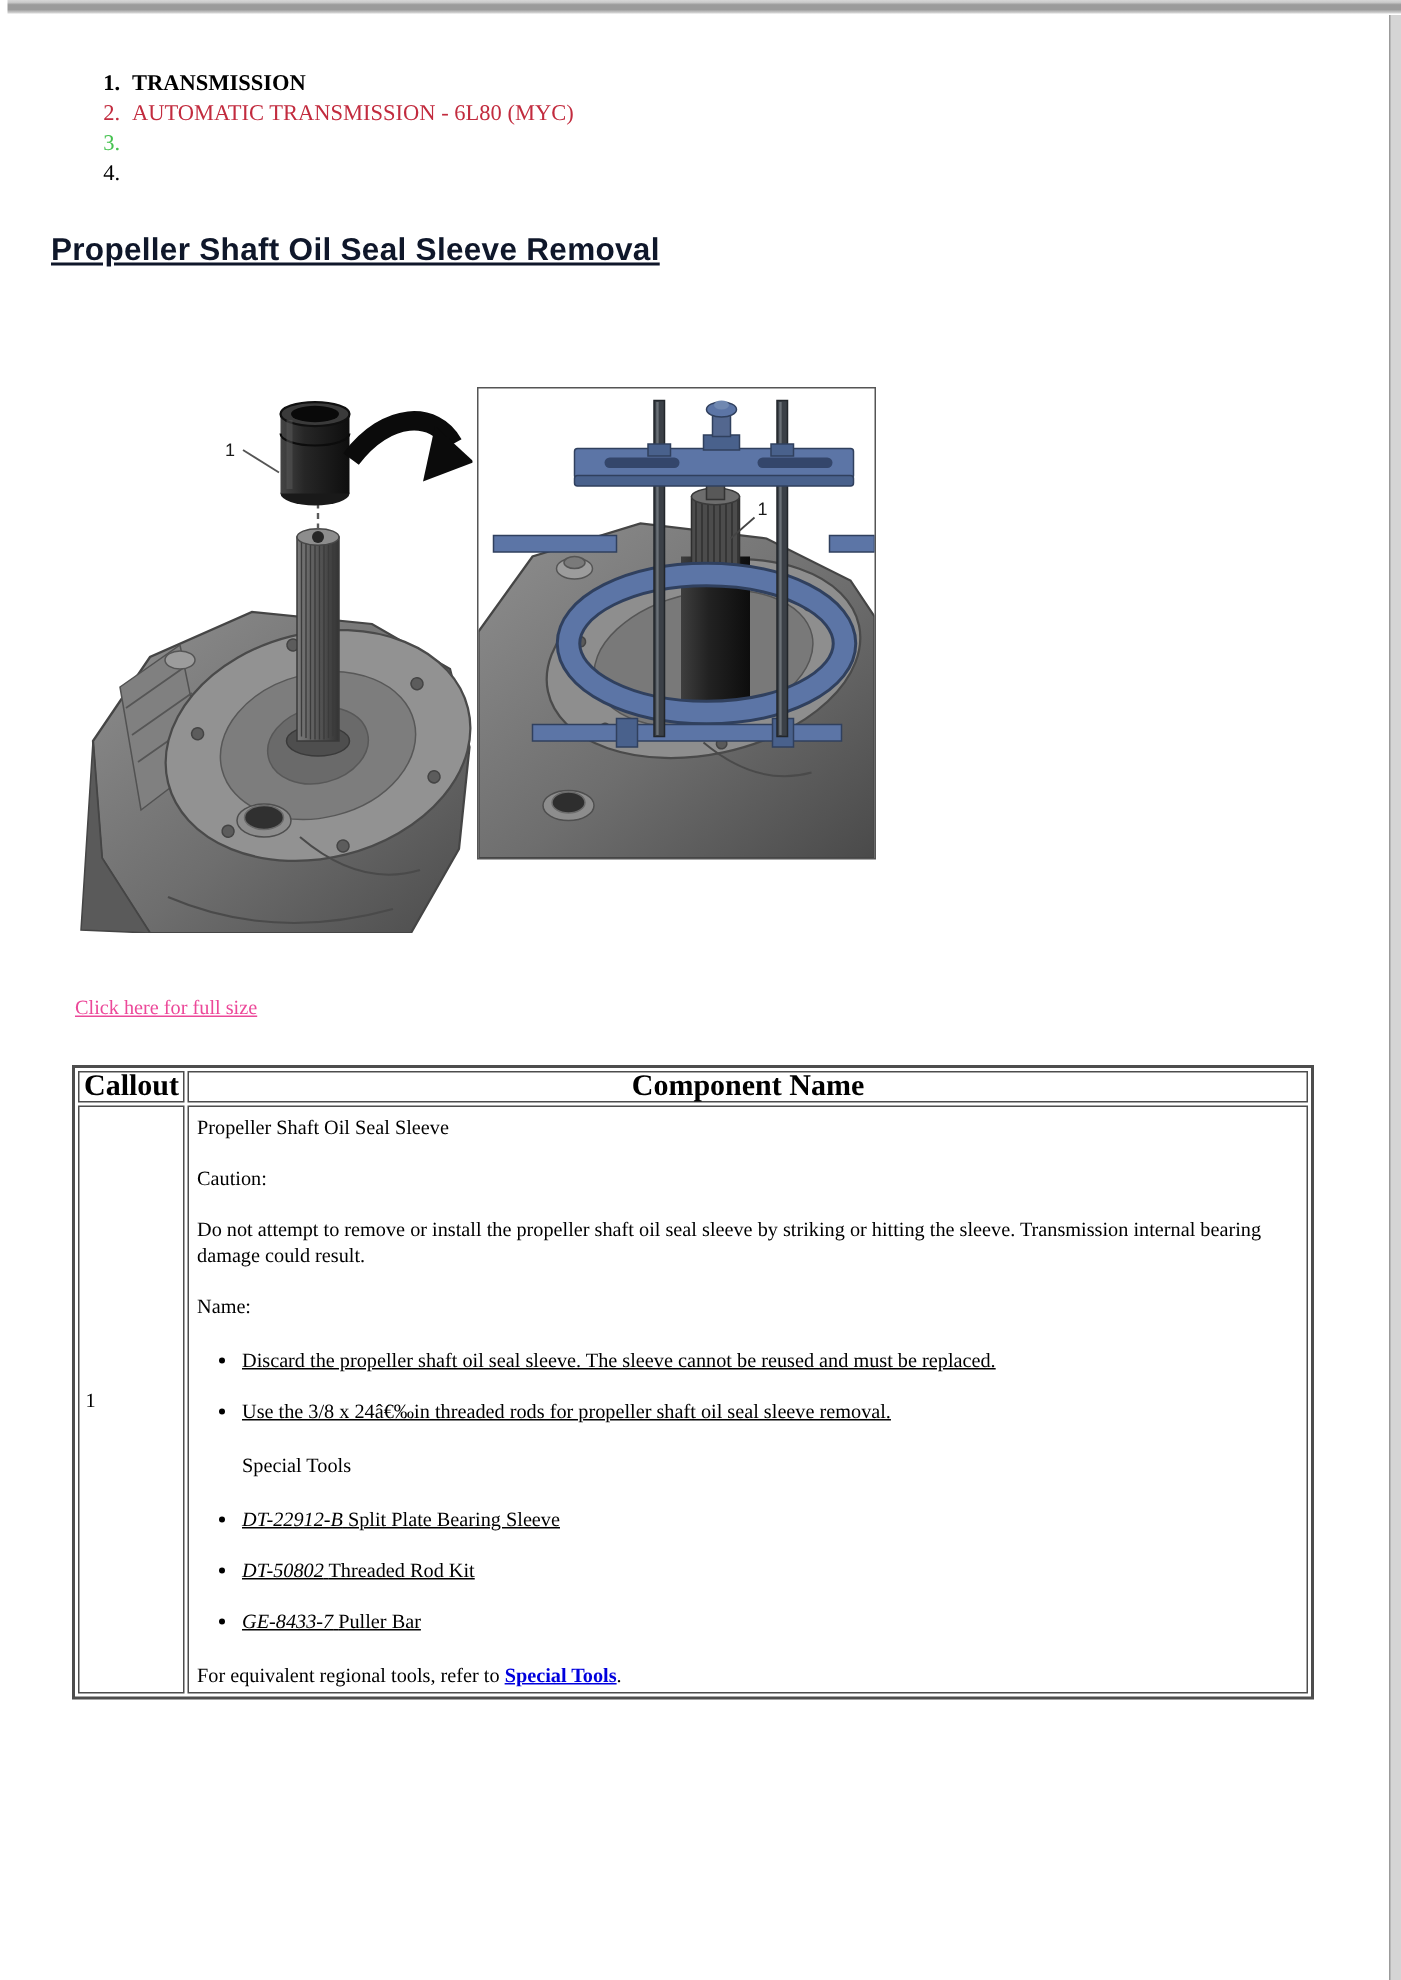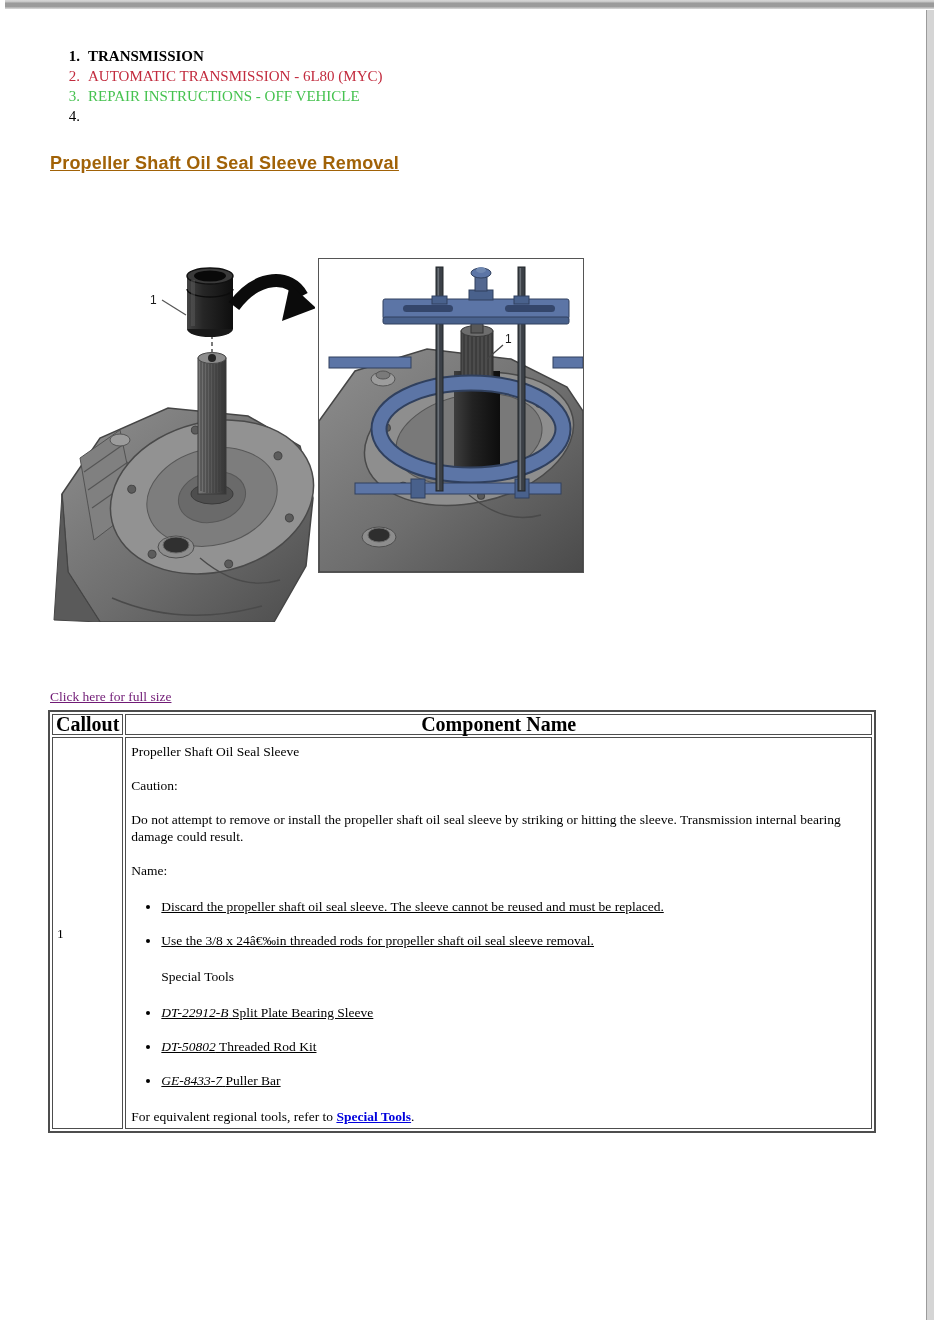--- a/index.html
+++ b/index.html
@@ -21,33 +21,33 @@
     background:#d5d5d5; border-left:1px solid #9b9b9b;
   }
 
   
   .breadcrumbs { position:absolute; left:64px; top:46px; font-size:15px; line-height:20px; }
   .crumb-row { display:flex; }
   .crumb-num { width:16px; text-align:right; margin-right:8px; flex:none; }
   .crumb-row.bold { font-weight:bold; }
 
   .page-title {
-    position:absolute; left:50px; top:141px;
+    position:absolute; left:34px; top:141px;
     font-family:"Liberation Sans","DejaVu Sans",sans-serif;
-    font-size:18px; font-weight:bold; color:#a16207;
+    font-size:21px; font-weight:bold; color:#0f172a;
     text-decoration:underline; letter-spacing:.2px;
   }
 
   .figure-left  { position:absolute; left:50px;  top:258px; width:265px; height:364px; }
   .figure-right { position:absolute; left:318px; top:258px; width:266px; height:315px; border:1px solid #555; background:#fff; }
   .figure-right svg, .figure-left svg { display:block; }
 
   .fullsize-link {
-    position:absolute; left:50px; top:689px;
-    font-size:13.5px; color:#701a75; text-decoration:underline; cursor:pointer;
+    position:absolute; left:50px; top:664px;
+    font-size:13.5px; color:#ec4899; text-decoration:underline; cursor:pointer;
   }
 
   table.callout-table {
     position:absolute; left:48px; top:710px; width:828px;
     border:2px solid #4d4d4d; border-collapse:separate; border-spacing:2px;
     font-size:13.5px; line-height:17px; background:#fff;
   }
   .callout-table th, .callout-table td { border:1px solid #4d4d4d; }
   .callout-table th { font-size:20px; font-weight:bold; padding:1px 3px; }
   th.callout-h { width:48px; text-align:left; }
@@ -75,21 +75,20 @@
     <div class="crumb-row bold" style="color: rgb(0, 0, 0);">
       <span class="crumb-num">1.</span>
       <span>TRANSMISSION</span>
     </div>
     <div class="crumb-row" style="color: rgb(194, 43, 62);">
       <span class="crumb-num">2.</span>
       <span>AUTOMATIC TRANSMISSION - 6L80 (MYC)</span>
     </div>
     <div class="crumb-row" style="color: rgb(69, 194, 79);">
       <span class="crumb-num">3.</span>
-      <span>REPAIR INSTRUCTIONS - OFF VEHICLE</span>
     </div>
     <div class="crumb-row" style="color: rgb(0, 0, 0);">
       <span class="crumb-num">4.</span>
       <span></span>
     </div>
   </div>
 
   <h1 class="page-title">Propeller Shaft Oil Seal Sleeve Removal</h1>
 
   <div class="figure-left">

